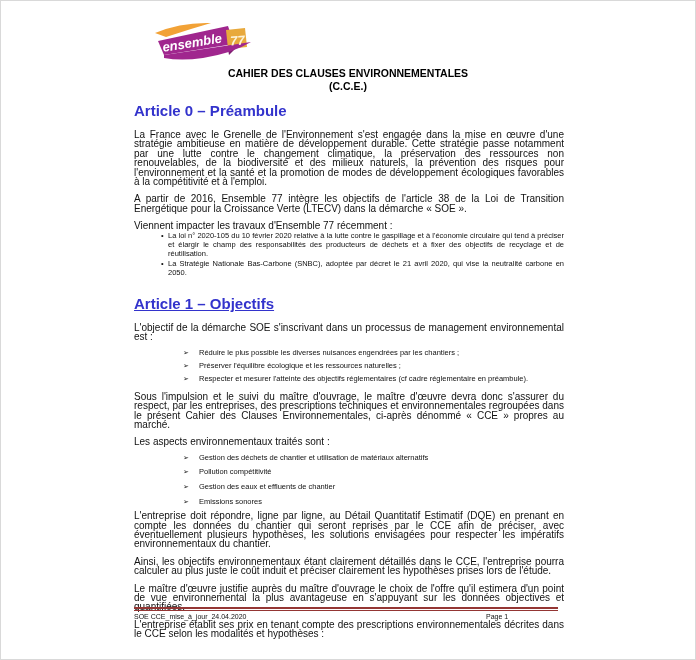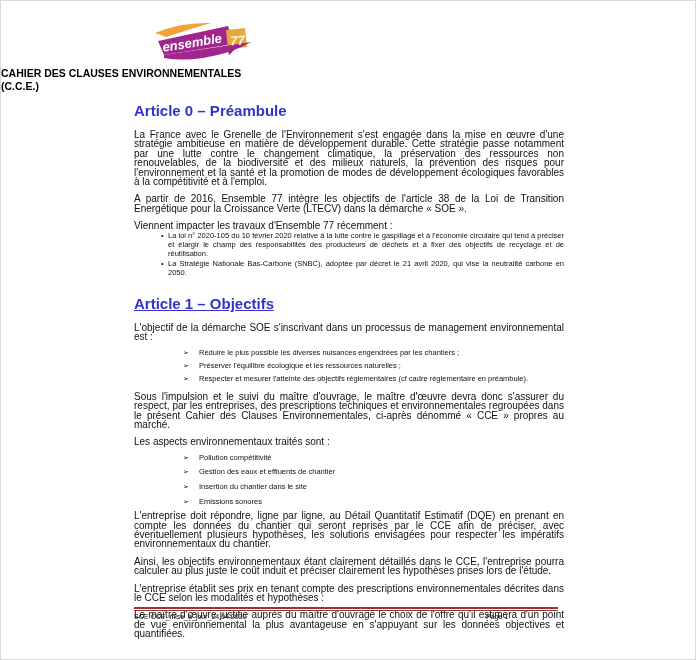--- a/index.html
+++ b/index.html
@@ -20,21 +20,21 @@
   }
   
   .logo-wrap {
     margin: 19px 0 0 152px;
     width: 102px;
     height: 44px;
   }
   
   .doc-title {
     margin-top: 3px;
-    text-align: left;
+    text-align: center;
     font-weight: bold;
     font-size: 10.5px;
     line-height: 13px;
     color: #000;
   }
   
   .content {
     margin-left: 133px;
     width: 430px;
   }
@@ -189,49 +189,49 @@
           <span>Respecter et mesurer l'atteinte des objectifs réglementaires (cf cadre réglementaire en préambule).</span>
         </li>
       </ul>
 
     <p class="body">Sous l'impulsion et le suivi du maître d'ouvrage, le maître d'œuvre devra donc s'assurer du respect, par les entreprises, des prescriptions techniques et environnementales regroupées dans le présent Cahier des Clauses Environnementales, ci-après dénommé « CCE » propres au marché.</p>
 
     <p class="body">Les aspects environnementaux traités sont :</p>
 
     <ul class="arrow-list aspects">
 
+        <li>
+          <span class="marker">➢</span>
+          <span>Gestion des déchets de chantier et utilisation de matériaux alternatifs</span>
+        </li>
 
         <li>
           <span class="marker">➢</span>
           <span>Pollution compétitivité</span>
         </li>
 
         <li>
           <span class="marker">➢</span>
           <span>Gestion des eaux et effluents de chantier</span>
         </li>
 
-        <li>
-          <span class="marker">➢</span>
-          <span>Insertion du chantier dans le site</span>
-        </li>
 
         <li>
           <span class="marker">➢</span>
           <span>Emissions sonores</span>
         </li>
       </ul>
 
     <p class="body" style="margin-top:2px">L'entreprise doit répondre, ligne par ligne, au Détail Quantitatif Estimatif (DQE) en prenant en compte les données du chantier qui seront reprises par le CCE afin de préciser, avec éventuellement plusieurs hypothèses, les solutions envisagées pour respecter les impératifs environnementaux du chantier.</p>
 
     <p class="body">Ainsi, les objectifs environnementaux étant clairement détaillés dans le CCE, l'entreprise pourra calculer au plus juste le coût induit et préciser clairement les hypothèses prises lors de l'étude.</p>
 
+    <p class="body">Le maître d'œuvre justifie auprès du maître d'ouvrage le choix de l'offre qu'il estimera d'un point de vue environnemental la plus avantageuse en s'appuyant sur les données objectives et quantifiées.</p>
+
     <p class="body">L'entreprise établit ses prix en tenant compte des prescriptions environnementales décrites dans le CCE selon les modalités et hypothèses :</p>
-
-    <p class="body">Le maître d'œuvre justifie auprès du maître d'ouvrage le choix de l'offre qu'il estimera d'un point de vue environnemental la plus avantageuse en s'appuyant sur les données objectives et quantifiées.</p>
 
   </div>
 
   <div class="footer">
     <div class="footer-rule"></div>
     <div class="footer-row">
       <span>SOE CCE_mise_à_jour_24.04.2020</span>
       <span class="footer-page">Page 1</span>
     </div>
   </div>

